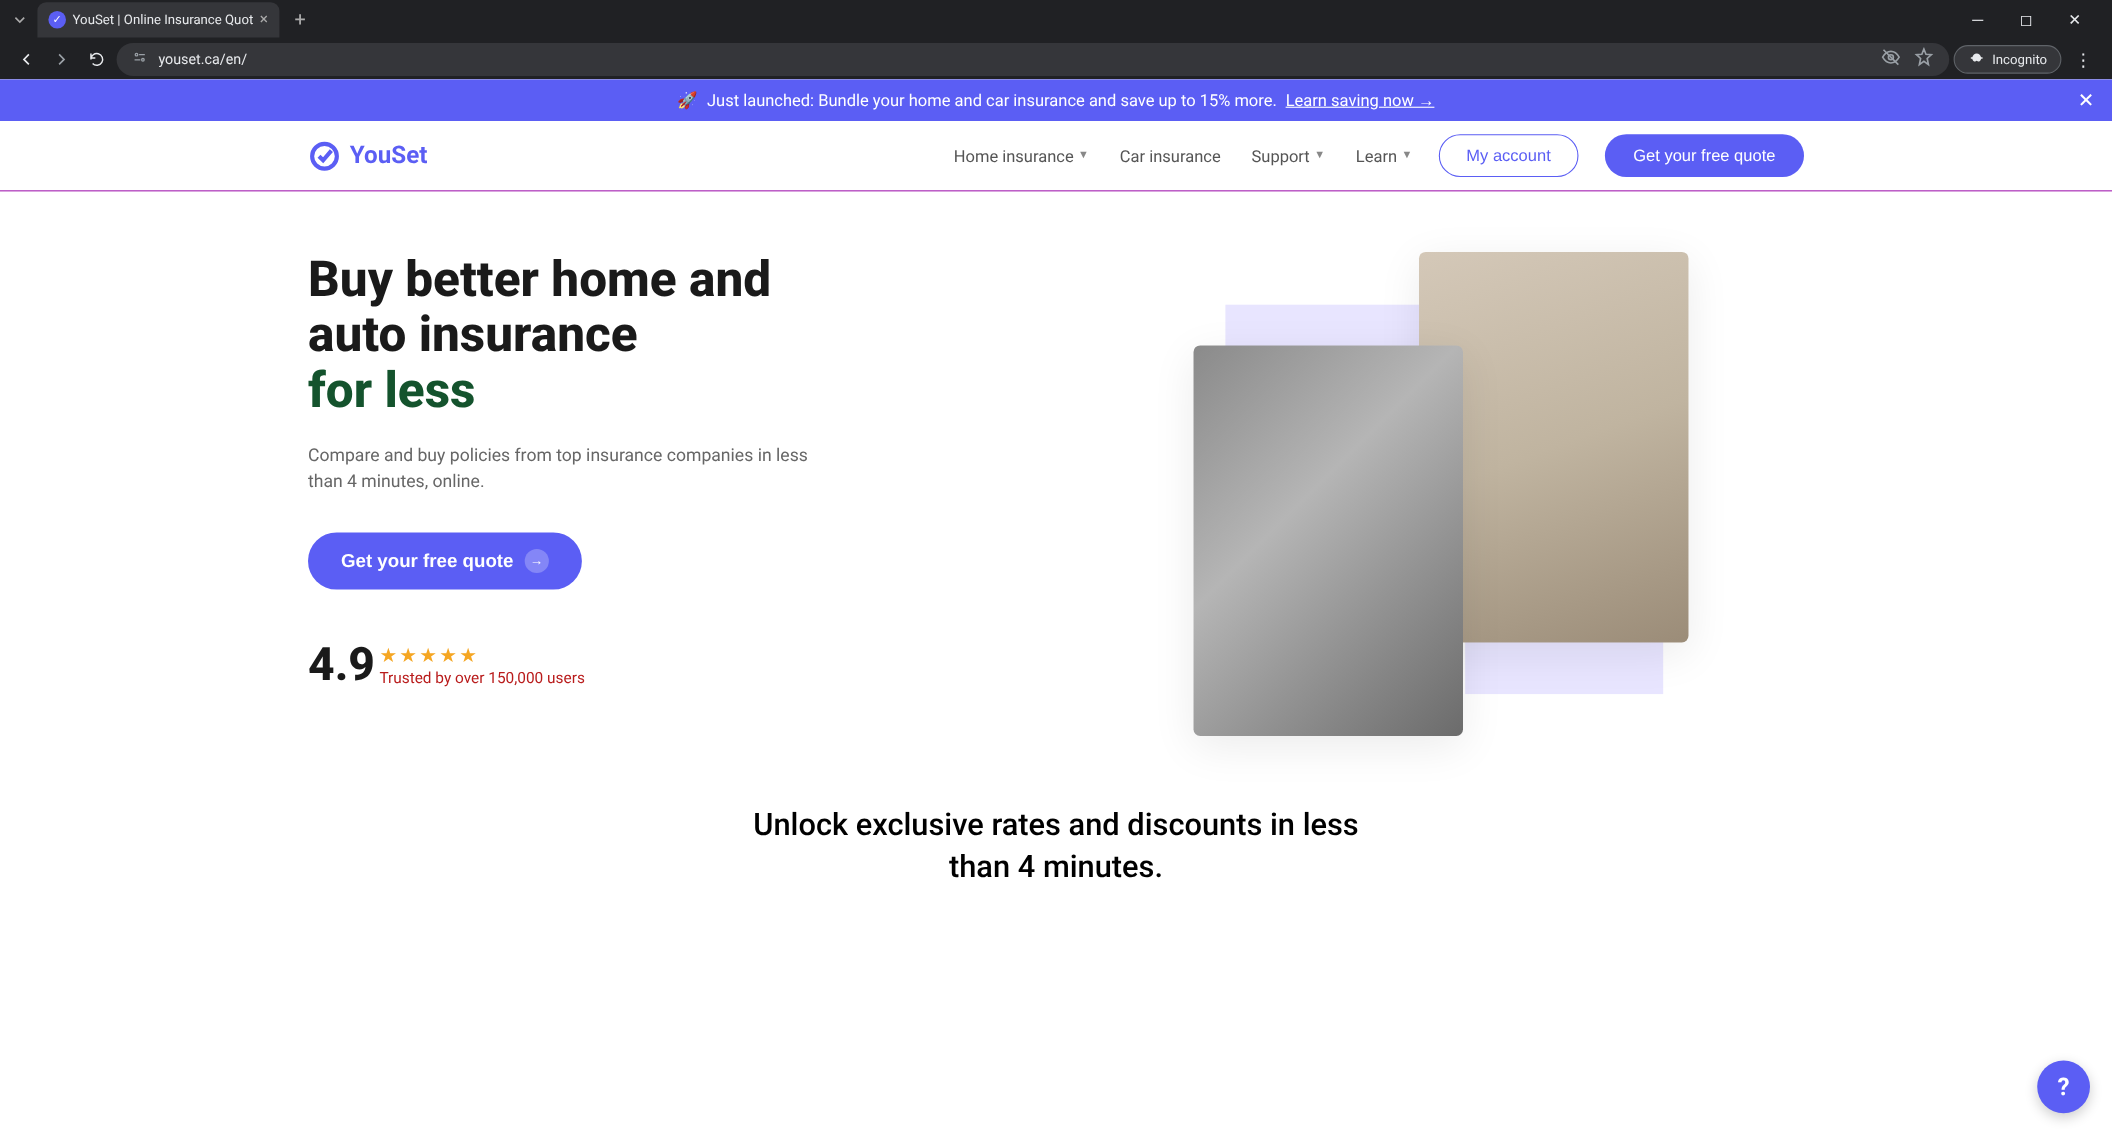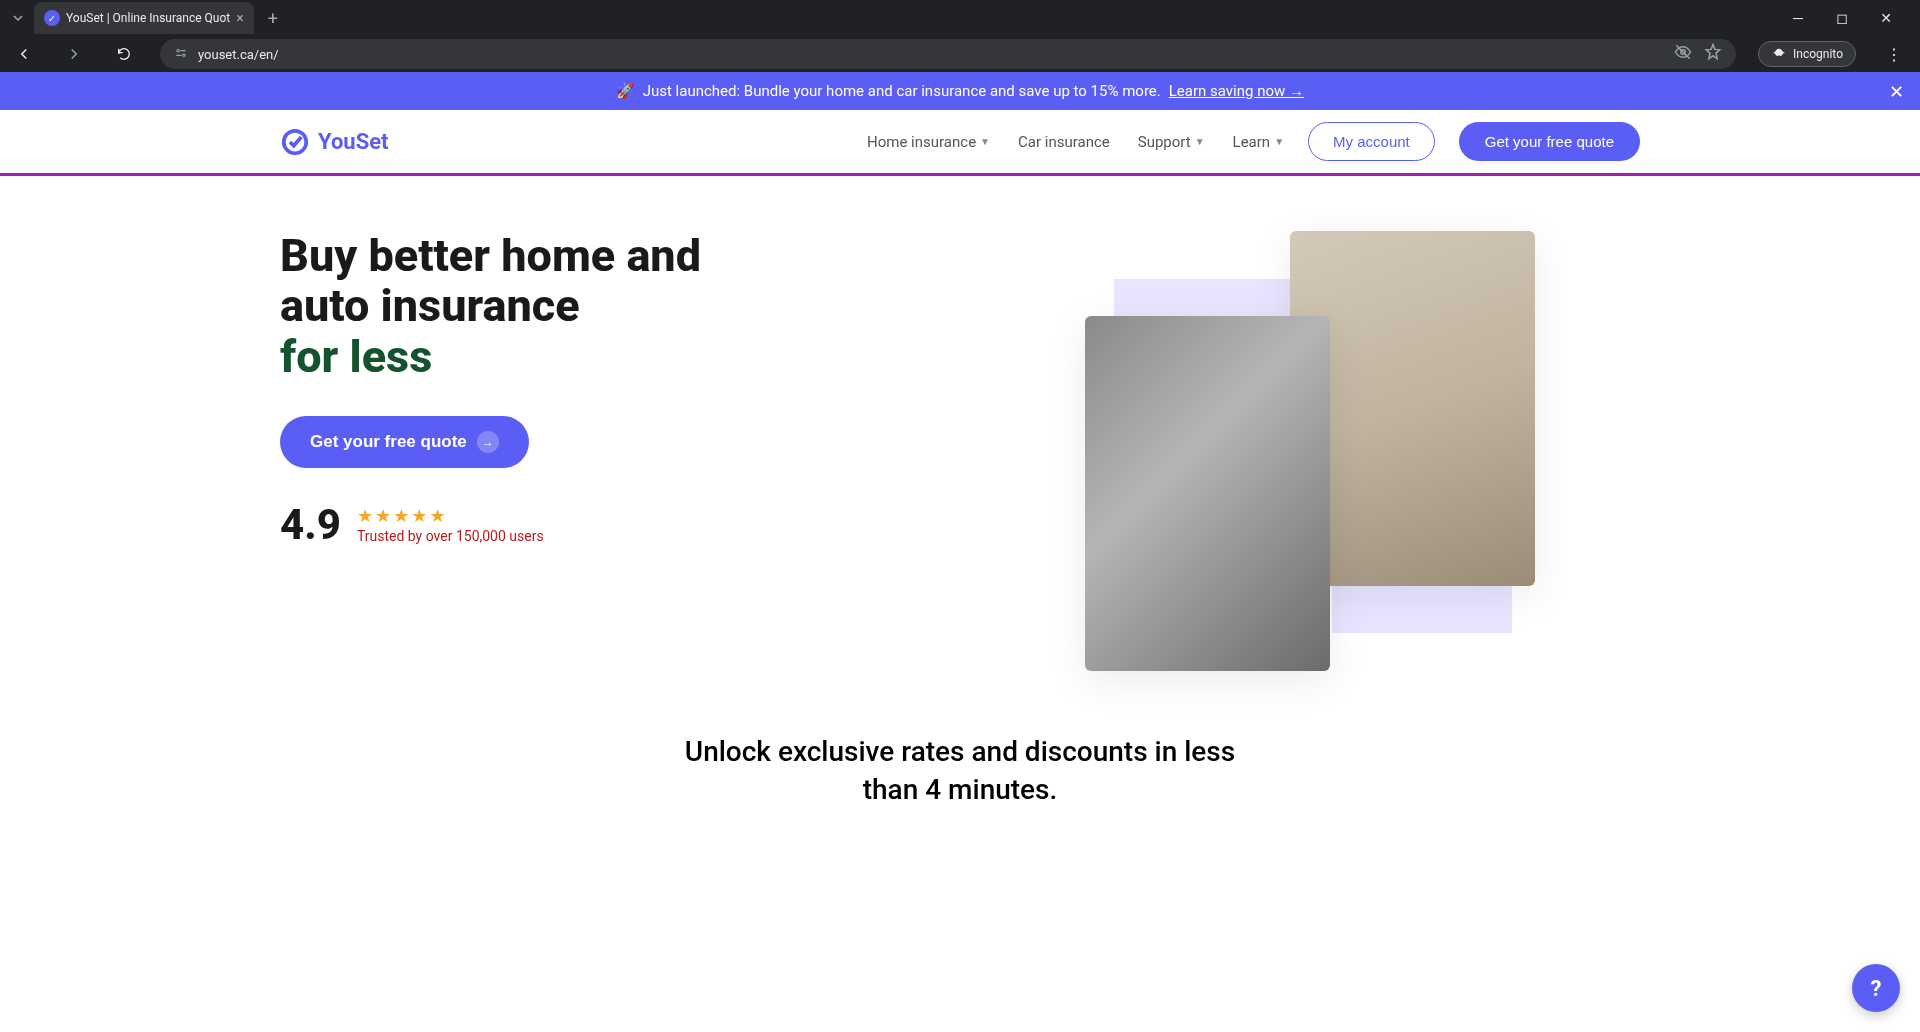--- a/index.html
+++ b/index.html
@@ -10,56 +10,56 @@
 .tab-bar { display: flex; align-items: center; height: 36px; padding: 0 8px; gap: 6px; }
 .tab-dropdown { width: 20px; height: 20px; display: flex; align-items: center; justify-content: center; color: #aaa; cursor: pointer; }
 .tab { display: flex; align-items: center; background: #35363a; border-radius: 8px 8px 0 0; padding: 6px 10px; gap: 6px; min-width: 180px; height: 32px; color: #e8eaed; font-size: 12px; }
 .tab-favicon { width: 16px; height: 16px; border-radius: 50%; background: #5b5ef4; display: flex; align-items: center; justify-content: center; font-size: 10px; color: white; }
 .tab-title { flex: 1; white-space: nowrap; overflow: hidden; text-overflow: ellipsis; }
 .tab-close { color: #aaa; cursor: pointer; font-size: 14px; }
 .new-tab { color: #aaa; font-size: 18px; padding: 0 8px; cursor: pointer; }
 .window-controls { margin-left: auto; display: flex; gap: 8px; padding-right: 8px; }
 .win-ctrl { width: 36px; height: 28px; display: flex; align-items: center; justify-content: center; color: #e8eaed; cursor: pointer; font-size: 14px; }
 
-.address-bar-row { display: flex; align-items: center; height: 36px; padding: 0 10px; gap: 22px; }
+.address-bar-row { display: flex; align-items: center; height: 36px; padding: 0 10px; gap: 4px; }
 .nav-btn { width: 28px; height: 28px; display: flex; align-items: center; justify-content: center; color: #9aa0a6; cursor: pointer; }
 .nav-btn.active { color: #e8eaed; }
 .address-bar { flex: 1; display: flex; align-items: center; background: #35363a; border-radius: 20px; height: 30px; padding: 0 14px; gap: 10px; }
 .site-icon { color: #9aa0a6; font-size: 13px; }
 .url-text { color: #e8eaed; font-size: 13px; }
 .addr-right { margin-left: auto; display: flex; gap: 12px; align-items: center; }
 .addr-icon { color: #9aa0a6; cursor: pointer; }
 .incognito-badge { display: flex; align-items: center; gap: 6px; background: #35363a; border: 1px solid #5f6368; border-radius: 16px; padding: 4px 12px; color: #e8eaed; font-size: 12px; }
 .menu-dots { color: #e8eaed; padding: 0 8px; cursor: pointer; }
 
 
 .page { background: white; height: calc(1032px - 72px); overflow: hidden; position: relative; }
 
 .announcement { background: #5b5ef4; color: white; display: flex; align-items: center; justify-content: center; padding: 10px 20px; font-size: 15px; gap: 8px; position: relative; }
 .announcement-link { text-decoration: underline; cursor: pointer; }
 .announce-close { position: absolute; right: 16px; color: white; cursor: pointer; font-size: 18px; }
 
-.header { display: flex; align-items: center; padding: 12px 280px; border-bottom: 3px solid #a21caf; gap: 24px; }
+.header { display: flex; align-items: center; padding: 12px 280px; border-bottom: 1px solid #a21caf; gap: 24px; }
 .logo { display: flex; align-items: center; gap: 8px; }
 .logo-mark { width: 30px; height: 30px; color: #5b5ef4; }
 .logo-text { font-size: 22px; font-weight: 700; color: #5b5ef4; }
 .nav { display: flex; gap: 28px; margin-left: auto; }
 .nav-item { display: flex; align-items: center; gap: 4px; color: #555; font-size: 15px; cursor: pointer; }
 .chevron { font-size: 10px; color: #888; }
 .btn-outline { border: 1.5px solid #5b5ef4; color: #5b5ef4; background: white; border-radius: 24px; padding: 10px 24px; font-size: 15px; cursor: pointer; }
 .btn-primary { background: #5b5ef4; color: white; border: none; border-radius: 24px; padding: 11px 26px; font-size: 15px; font-weight: 500; cursor: pointer; }
 
 .hero { display: flex; padding: 55px 280px 50px; gap: 40px; }
 .hero-left { flex: 0 0 500px; }
 .hero-title { font-size: 45px; font-weight: 800; line-height: 1.12; color: #1a1a1a; }
 .hero-title-highlight { color: #14532d; }
 .hero-sub { margin-top: 22px; font-size: 16px; color: #666; line-height: 1.5; max-width: 460px; }
 .hero-cta { margin-top: 34px; display: inline-flex; align-items: center; gap: 10px; background: #5b5ef4; color: white; border: none; border-radius: 28px; padding: 15px 30px; font-size: 17px; font-weight: 600; cursor: pointer; }
 .arrow-circle { width: 22px; height: 22px; border-radius: 50%; background: rgba(255,255,255,0.25); display: flex; align-items: center; justify-content: center; font-size: 12px; }
-.rating-row { margin-top: 32px; display: flex; align-items: center; gap: 16px; }
+.rating-row { margin-top: 44px; display: flex; align-items: center; gap: 4px; }
 .rating-num { font-size: 42px; font-weight: 800; color: #1a1a1a; }
 .rating-right { display: flex; flex-direction: column; gap: 2px; }
 .stars { color: #f5a623; font-size: 18px; letter-spacing: 2px; }
 .trusted { font-size: 14px; color: #b91c1c; }
 
 .hero-right { flex: 1; position: relative; height: 440px; }
 .img-box { position: absolute; border-radius: 6px; overflow: hidden; box-shadow: 0 10px 40px rgba(0,0,0,0.08); }
 .decor { position: absolute; background: #e8e5ff; }
 .img1 { width: 245px; height: 355px; left: 265px; top: 85px; background: linear-gradient(135deg,#8a8a8a 0%,#b5b5b5 40%,#6b6b6b 100%); }
 .img2 { width: 245px; height: 355px; left: 470px; top: 0; background: linear-gradient(160deg,#d4c8b8 0%,#c0b4a0 50%,#9b8c78 100%); }
@@ -184,20 +184,21 @@
     <button class="btn-outline">My account</button>
     <button class="btn-primary">Get your free quote</button>
   </div>
 
   <div class="hero">
     <div class="hero-left">
       <h1 class="hero-title">
         <span>Buy better home and auto insurance</span><br>
         <span class="hero-title-highlight">for less</span>
       </h1>
+      <p class="hero-sub">Compare and buy policies from top insurance companies in less than 4 minutes, online.</p>
       <button class="hero-cta">
         <span>Get your free quote</span>
         <span class="arrow-circle">→</span>
       </button>
       <div class="rating-row">
         <div class="rating-num">4.9</div>
         <div class="rating-right">
           <div class="stars">★★★★★</div>
           <div class="trusted">Trusted by over 150,000 users</div>
         </div>

